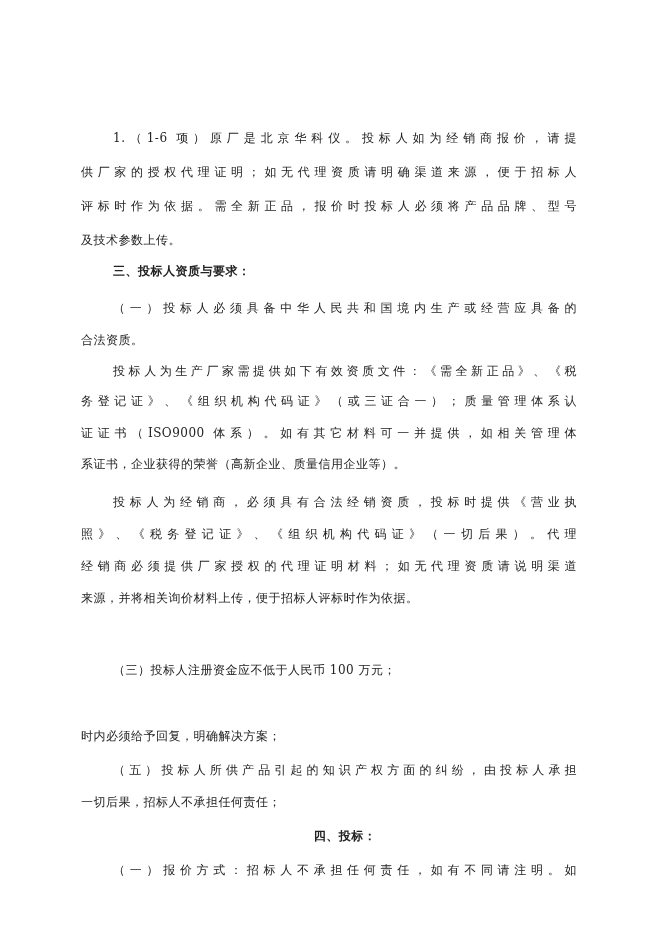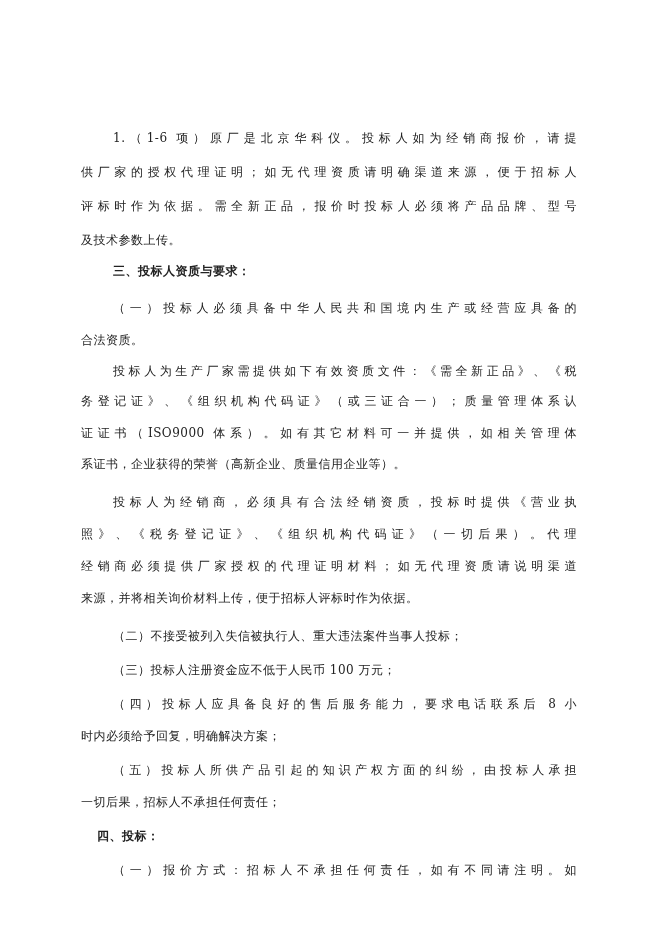--- a/index.html
+++ b/index.html
@@ -28,25 +28,23 @@
   <div class="line justify" style="top:321px;padding-left:32px;width:464px;">投标人为生产厂家需提供如下有效资质文件：《需全新正品》、《税</div>
   <div class="line justify" style="top:351px;">务登记证》、《组织机构代码证》（或三证合一）；质量管理体系认</div>
   <div class="line justify" style="top:383px;">证证书（ISO9000 体系）。如有其它材料可一并提供，如相关管理体</div>
   <div class="line" style="top:414px;">系证书，企业获得的荣誉（高新企业、质量信用企业等）。</div>
 
   <div class="line justify" style="top:452px;padding-left:32px;width:464px;">投标人为经销商，必须具有合法经销资质，投标时提供《营业执</div>
   <div class="line justify" style="top:484px;">照》、《税务登记证》、《组织机构代码证》（一切后果）。代理</div>
   <div class="line justify" style="top:516px;">经销商必须提供厂家授权的代理证明材料；如无代理资质请说明渠道</div>
   <div class="line" style="top:548px;">来源，并将相关询价材料上传，便于招标人评标时作为依据。</div>
 
-  <div class="line" style="top:586px;padding-left:32px;">（二）不接受被列入失信被执行人、重大违法案件当事人投标；</div>
   <div class="line" style="top:620px;padding-left:32px;">（三）投标人注册资金应不低于人民币 100 万元；</div>
 
-  <div class="line justify" style="top:654px;padding-left:32px;width:464px;">（四）投标人应具备良好的售后服务能力，要求电话联系后 8 小</div>
   <div class="line" style="top:686px;">时内必须给予回复，明确解决方案；</div>
 
   <div class="line justify" style="top:720px;padding-left:32px;width:464px;">（五）投标人所供产品引起的知识产权方面的纠纷，由投标人承担</div>
   <div class="line" style="top:752px;">一切后果，招标人不承担任何责任；</div>
 
-  <div class="line bold" style="top:786px;padding-left:16px;">四、投标：</div>
+  <div class="line bold" style="top:786px;padding-left:16px;text-align:center;">四、投标：</div>
 
   <div class="line justify" style="top:820px;padding-left:32px;width:464px;">（一）报价方式：招标人不承担任何责任，如有不同请注明。如</div>
 </div>
 
 </body></html>

